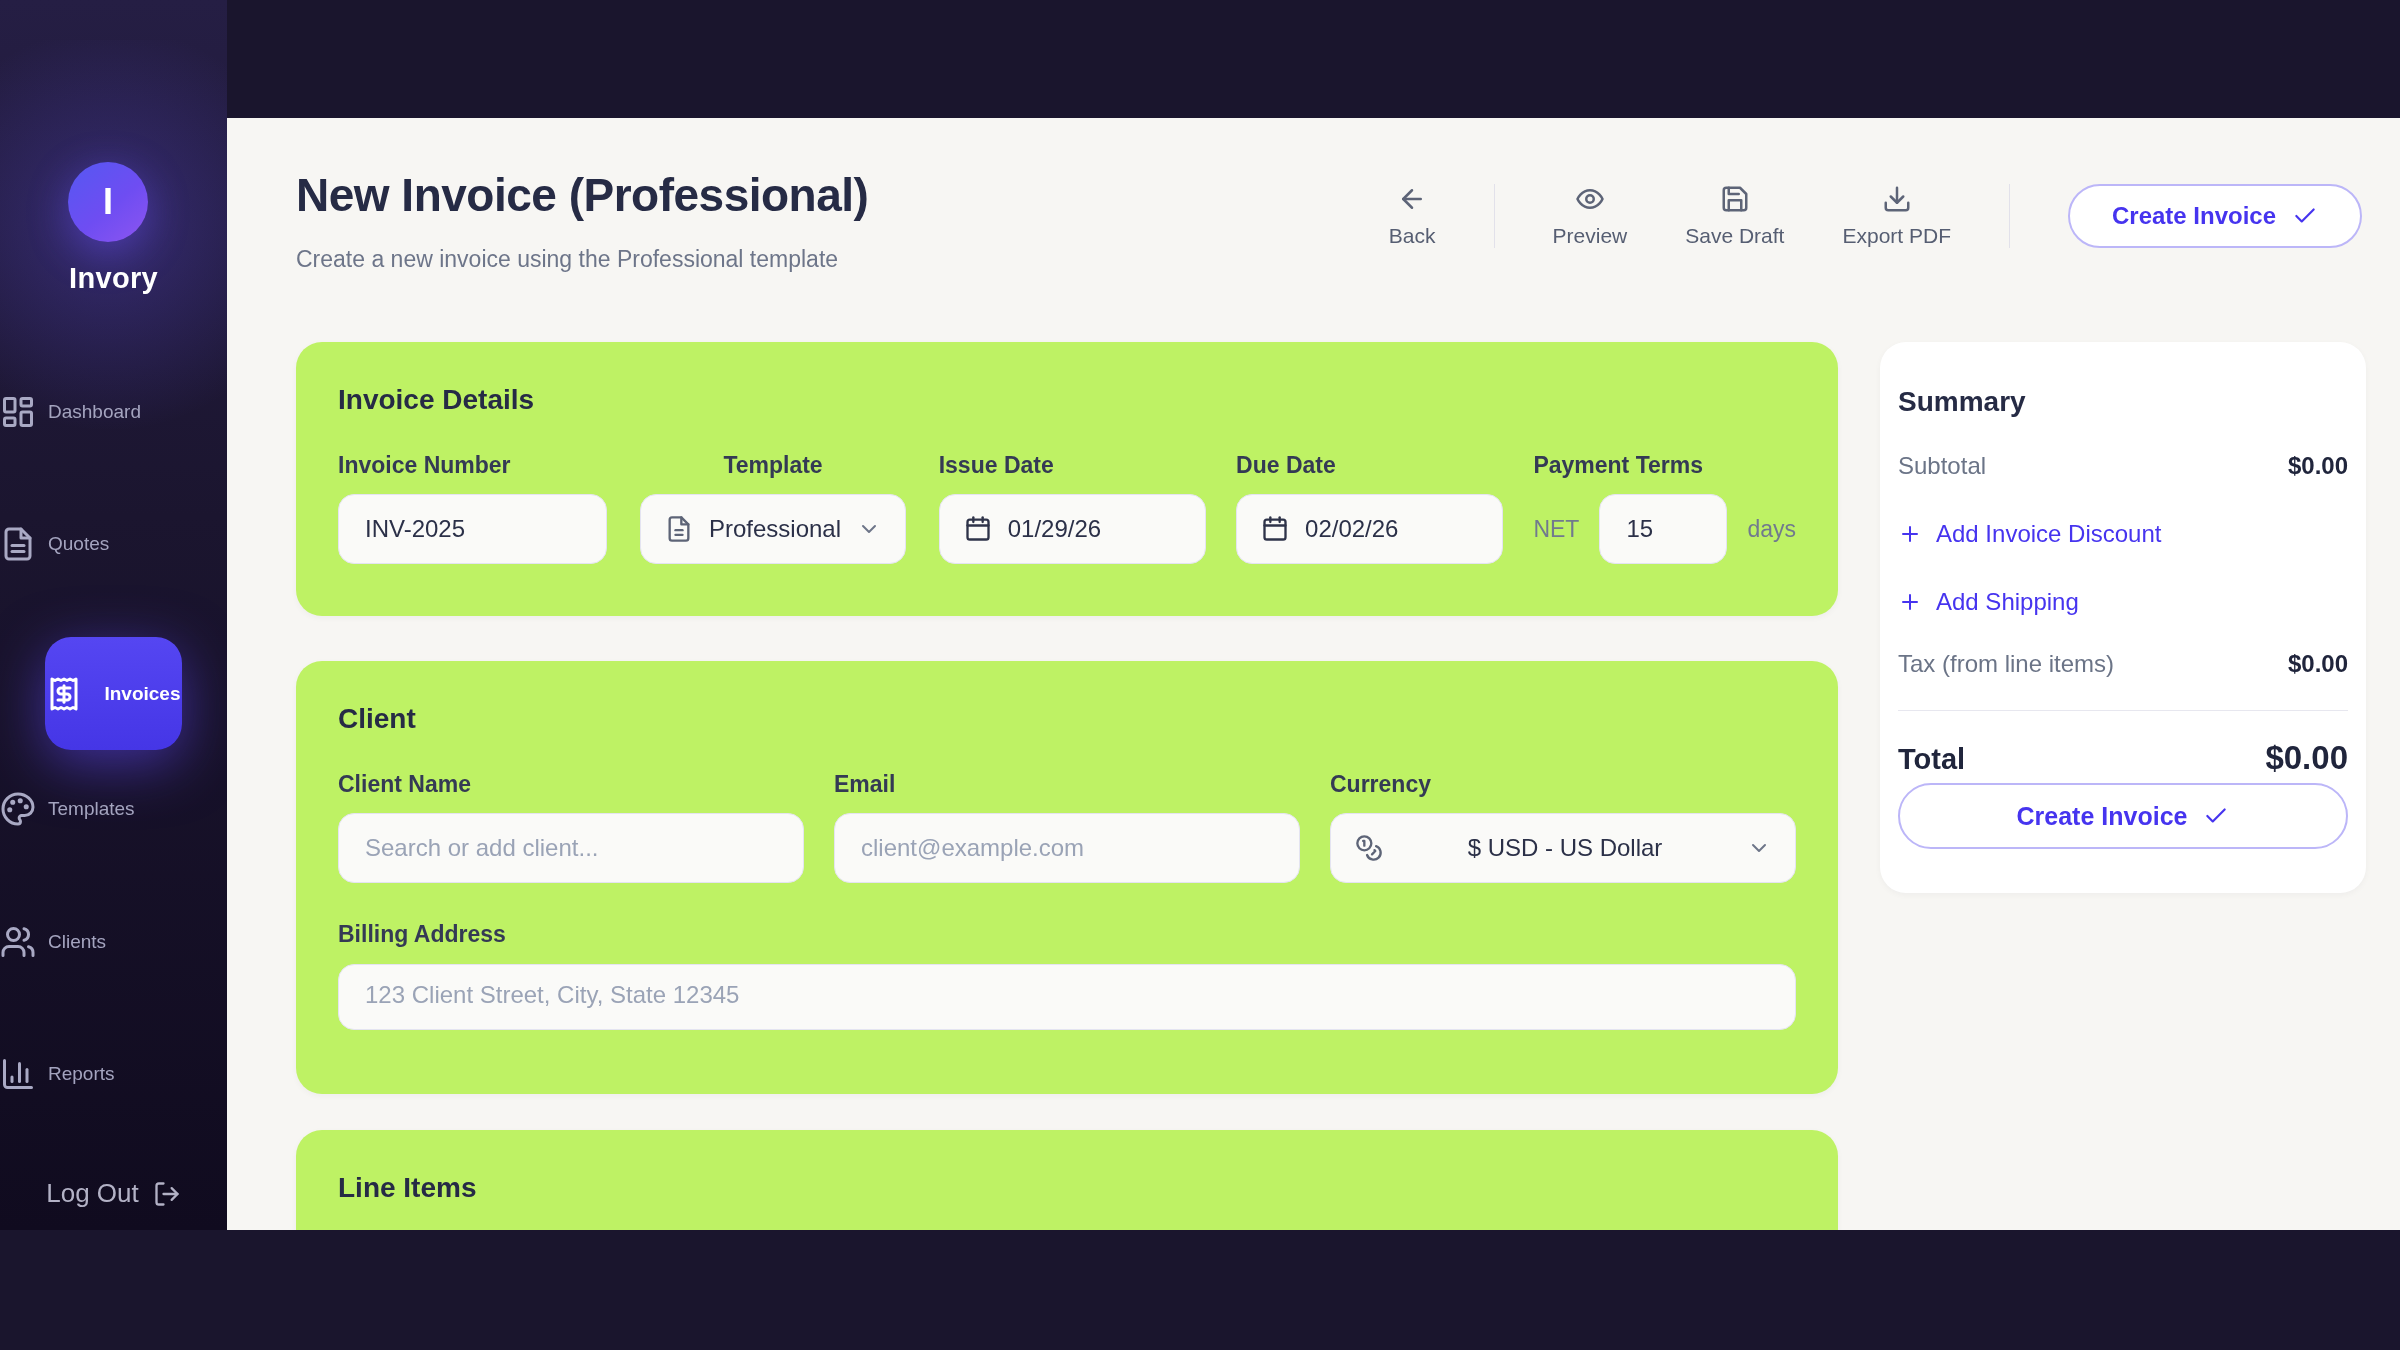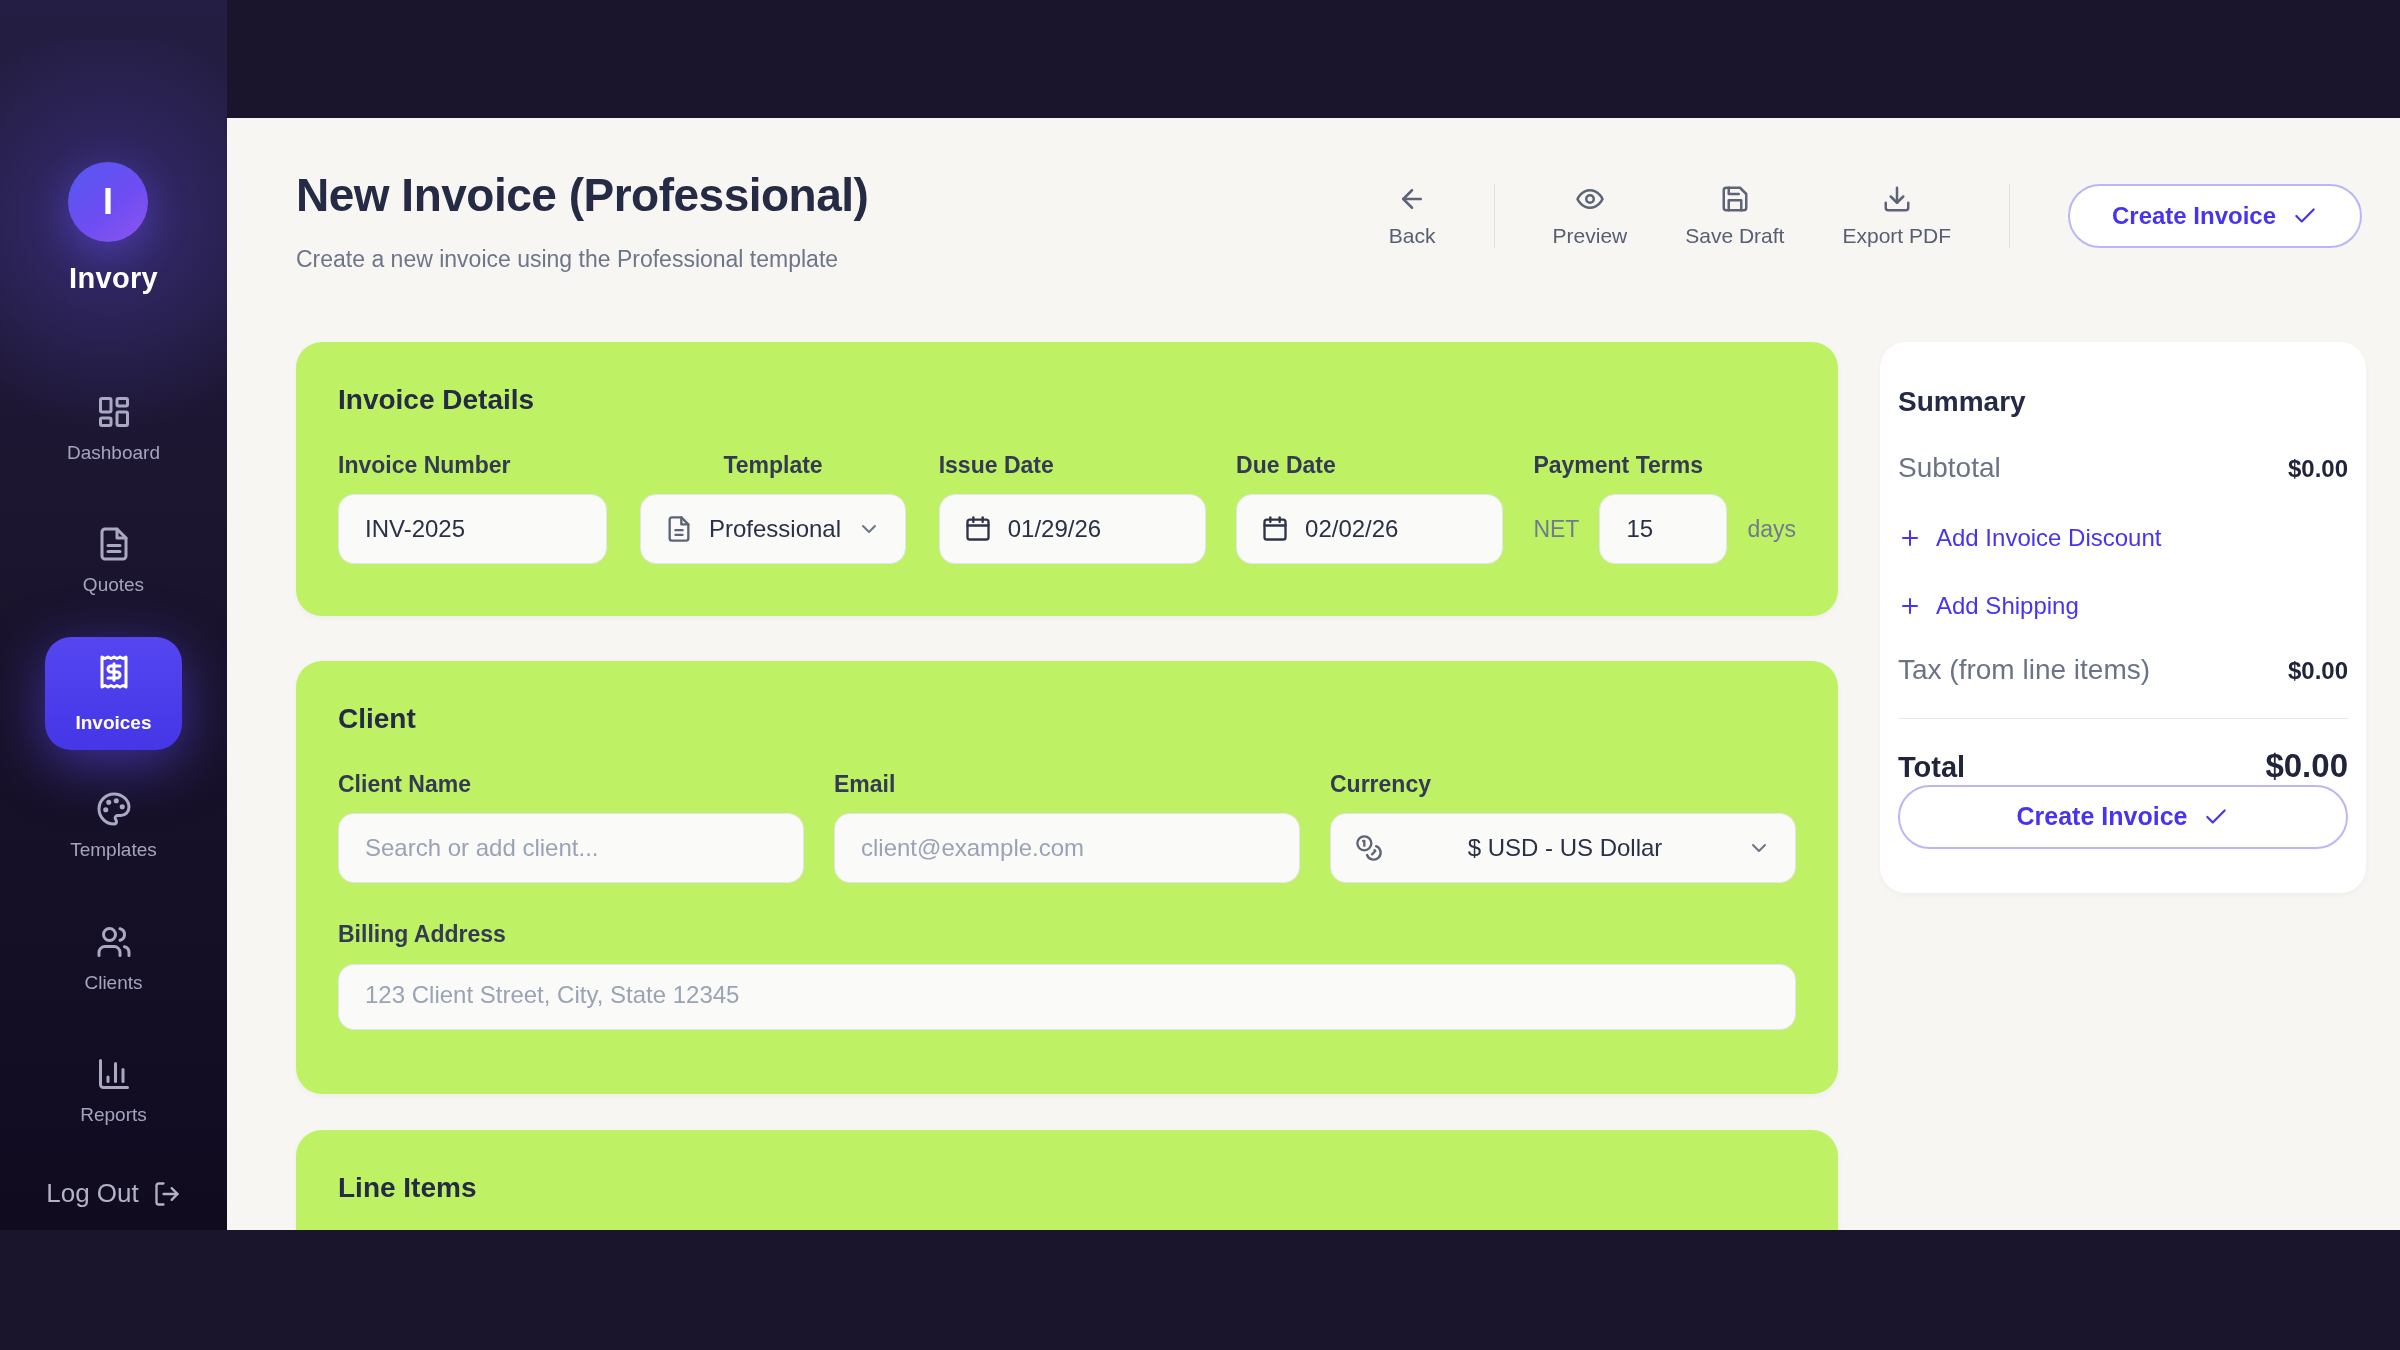--- a/index.html
+++ b/index.html
@@ -31,21 +31,21 @@
     display:flex; align-items:center; justify-content:center;
     color:#fff; font-size:36px; font-weight:700;
     box-shadow:0 10px 40px rgba(104,80,245,.45);
   }
   .app-name {
     position:absolute; left:0; top:262px; width:227px; text-align:center;
     color:#fff; font-size:29px; font-weight:700; letter-spacing:.3px;
   }
   .nav-item {
     position:absolute; left:0; width:227px;
-    display:flex; flex-direction:column; align-items:center; gap:12px;
+    display:flex; flex-direction:row; align-items:center; gap:12px;
     color:#a4a4bf; cursor:pointer;
   }
   .nav-item svg { width:36px; height:36px; stroke:#a9a9c4; }
   .nav-item .nav-label { font-size:19px; }
   .nav-item.active {
     left:45px; width:137px; height:113px; border-radius:26px;
     background:linear-gradient(180deg,#5546f2,#4536e6);
     box-shadow:0 14px 55px rgba(96,72,245,.55);
     justify-content:center; gap:22px;
   }
@@ -122,21 +122,21 @@
   .textarea::placeholder { color:#9aa3b6; }
 
   
   .summary-card {
     position:absolute; top:224px; right:34px; width:486px; height:551px;
     background:#fff; border-radius:26px; box-shadow:0 2px 6px rgba(25,25,60,.04);
     padding:44px 18px; display:flex; flex-direction:column;
   }
   .summary-heading { font-size:28px; font-weight:700; color:#262b45; }
   .sum-row { display:flex; justify-content:space-between; align-items:baseline; margin-top:34px; }
-  .sum-label { font-size:28px; color:#6b7487; }
+  .sum-label { font-size:24px; color:#6b7487; }
   .sum-value { font-size:24px; font-weight:600; color:#20253c; }
   .sum-link { display:flex; align-items:center; gap:14px; margin-top:40px; color:#4634ef; font-size:24px; cursor:pointer; background:none; border:none; font-family:inherit; }
   .sum-link svg { width:24px; height:24px; stroke:#4634ef; }
   .sum-divider { height:1px; background:#e7e7ef; margin-top:32px; }
   .total-row { display:flex; justify-content:space-between; align-items:baseline; margin-top:28px; }
   .total-label { font-size:29px; font-weight:700; color:#20253c; }
   .total-value { font-size:33px; font-weight:800; color:#20253c; }
   .create-bottom { margin-top:auto; width:100%; height:66px; font-size:25px; }
 
   svg { fill:none; stroke-width:2; stroke-linecap:round; stroke-linejoin:round; }

